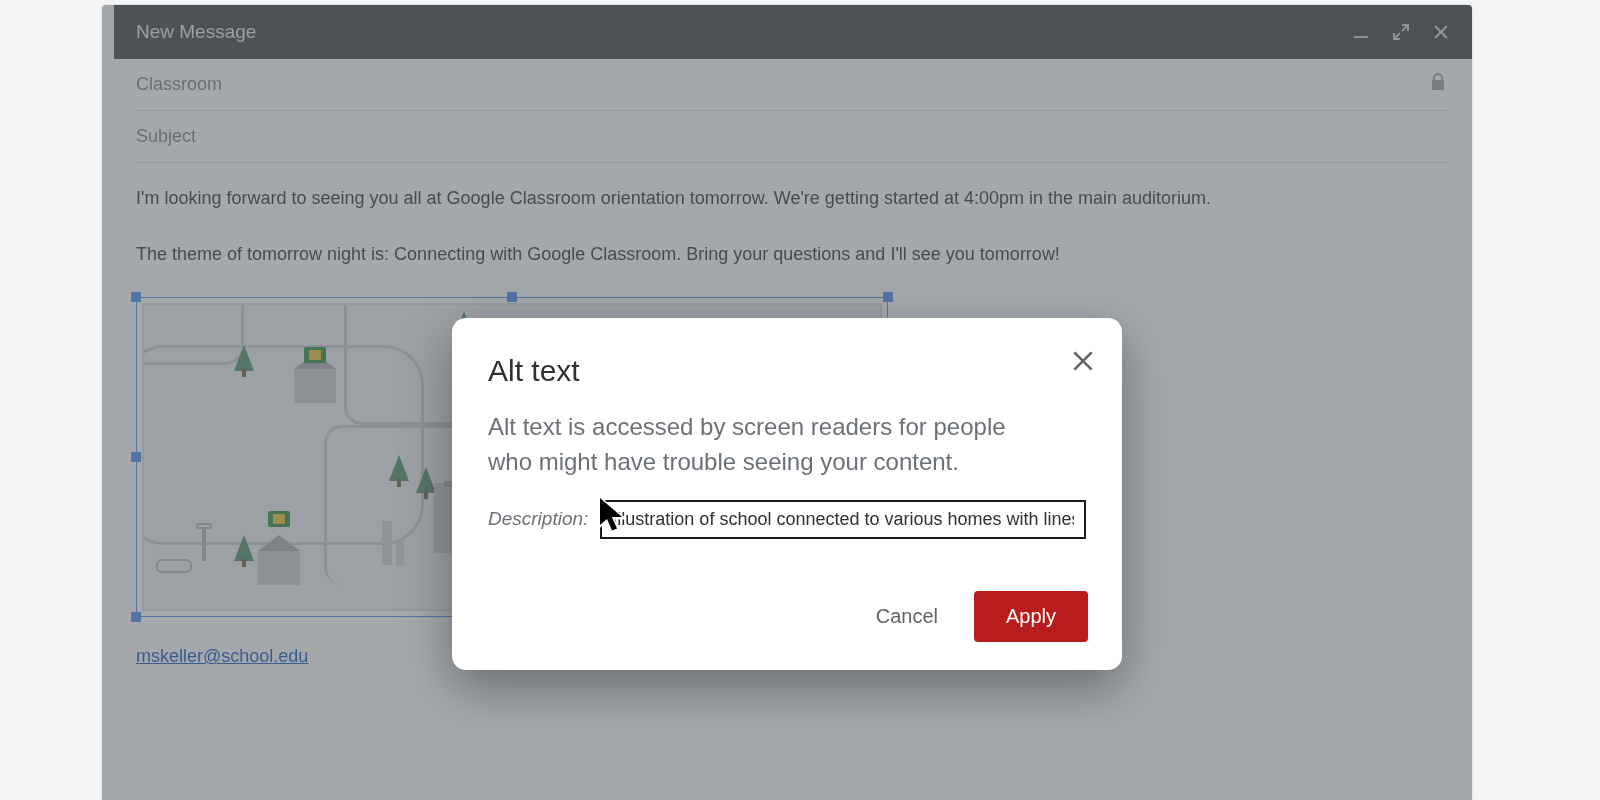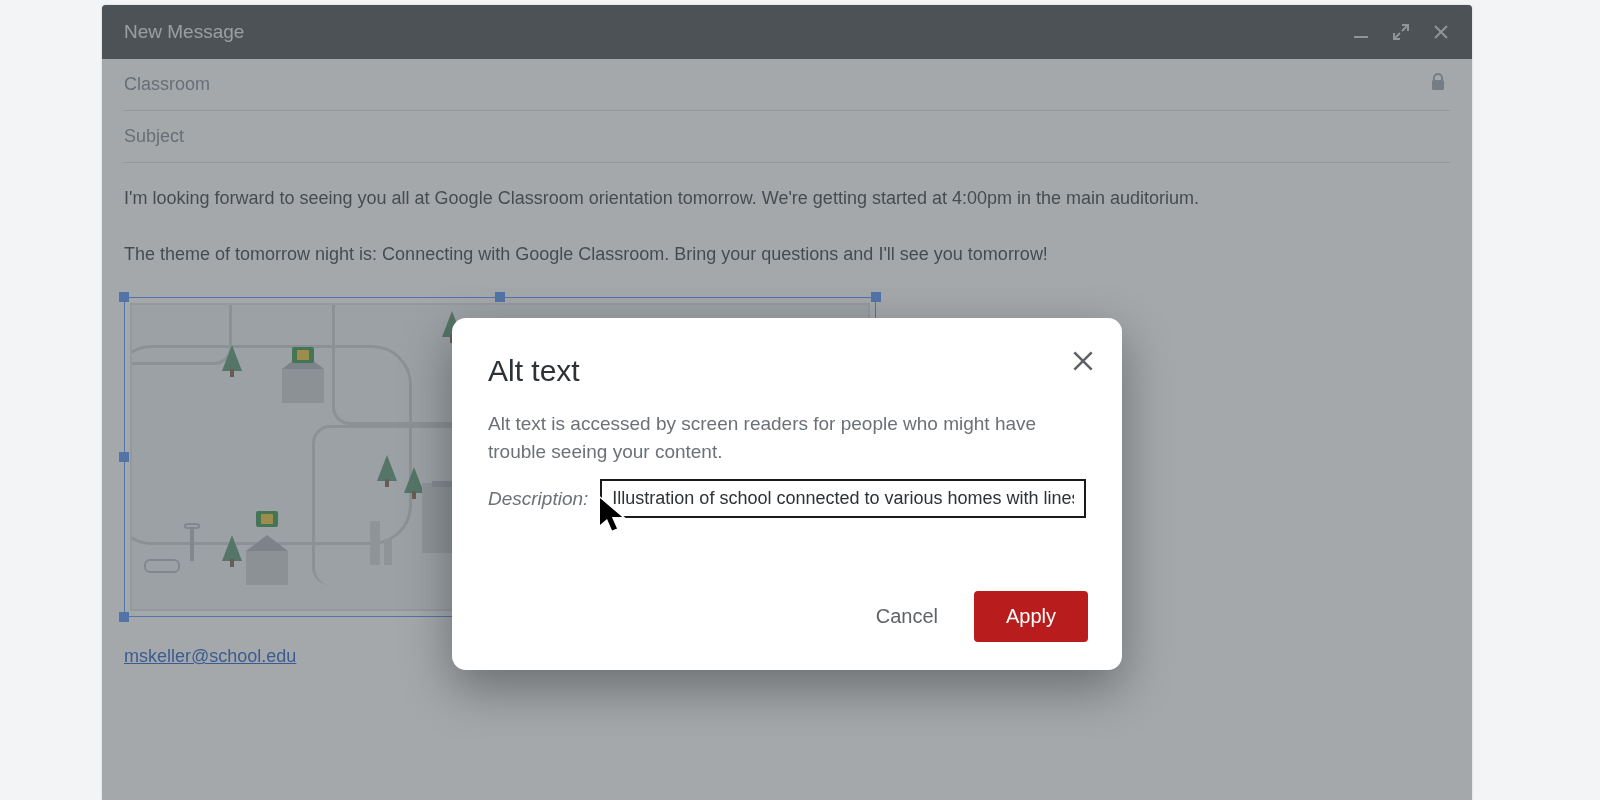--- a/index.html
+++ b/index.html
@@ -2,20 +2,21 @@
 <html><head>
 <meta charset="utf-8">
 <style>
   * { box-sizing: border-box; margin: 0; padding: 0; }
   html, body { width: 1600px; height: 800px; font-family: Arial, Helvetica, sans-serif; background:#f2f4f6; overflow:hidden; }
   .stage { position:relative; width:1600px; height:800px; }
   .compose {
     position:absolute; left:102px; top:5px; width:1370px; height:795px;
     background:#fff; border-radius:4px 4px 0 0; overflow:hidden;
     box-shadow:0 0 2px rgba(0,0,0,0.2);
+    padding-left:12px;
   }
   .compose-header {
     height:54px; background:#3d4144; color:#e8e8e8;
     display:flex; align-items:center; justify-content:space-between;
     padding:0 22px; font-size:19px;
   }
   .compose-header .wtitle { font-weight:500; }
   .window-controls { display:flex; gap:22px; align-items:center; }
   .window-controls .ctrl { width:18px; height:18px; display:flex; align-items:center; justify-content:center; cursor:pointer; color:#cfd2d4; }
   .window-controls svg { width:16px; height:16px; }
@@ -60,21 +61,21 @@
 
   
   .dialog {
     position:absolute; left:452px; top:318px; width:670px; height:352px;
     background:#fff; border-radius:14px; box-shadow:0 18px 50px rgba(0,0,0,0.35);
     padding:36px 36px 30px 36px;
   }
   .dialog h2 { font-size:30px; font-weight:400; color:#2d3236; margin-bottom:22px; }
   .dialog .closebtn { position:absolute; right:26px; top:30px; cursor:pointer; color:#5f6368; }
   .dialog .closebtn svg { width:26px; height:26px; }
-  .dialog .helper { font-size:19px; color:#6b7177; line-height:1.45; margin-bottom:14px; max-width:565px;}
+  .dialog .helper { font-size:24px; color:#6b7177; line-height:1.45; margin-bottom:20px; max-width:565px;}
   .dialog .row { display:flex; align-items:center; gap:12px; }
   .dialog .row label { font-size:19px; color:#6b7177;font-style:italic; }
   .dialog .row input {
     flex:1; max-width:490px; font-size:18px; padding:7px 10px;
     border:2px solid #1a1a1a; color:#2d3236;
   }
   .dialog .actions { position:absolute; right:34px; bottom:28px; display:flex; gap:28px; align-items:center; }
   .dialog .actions .cancel { font-size:20px; color:#5f6368; cursor:pointer; padding:12px 8px; }
   .dialog .actions .apply {
     font-size:20px; color:#fff; background:#b91c1c; border:none;

